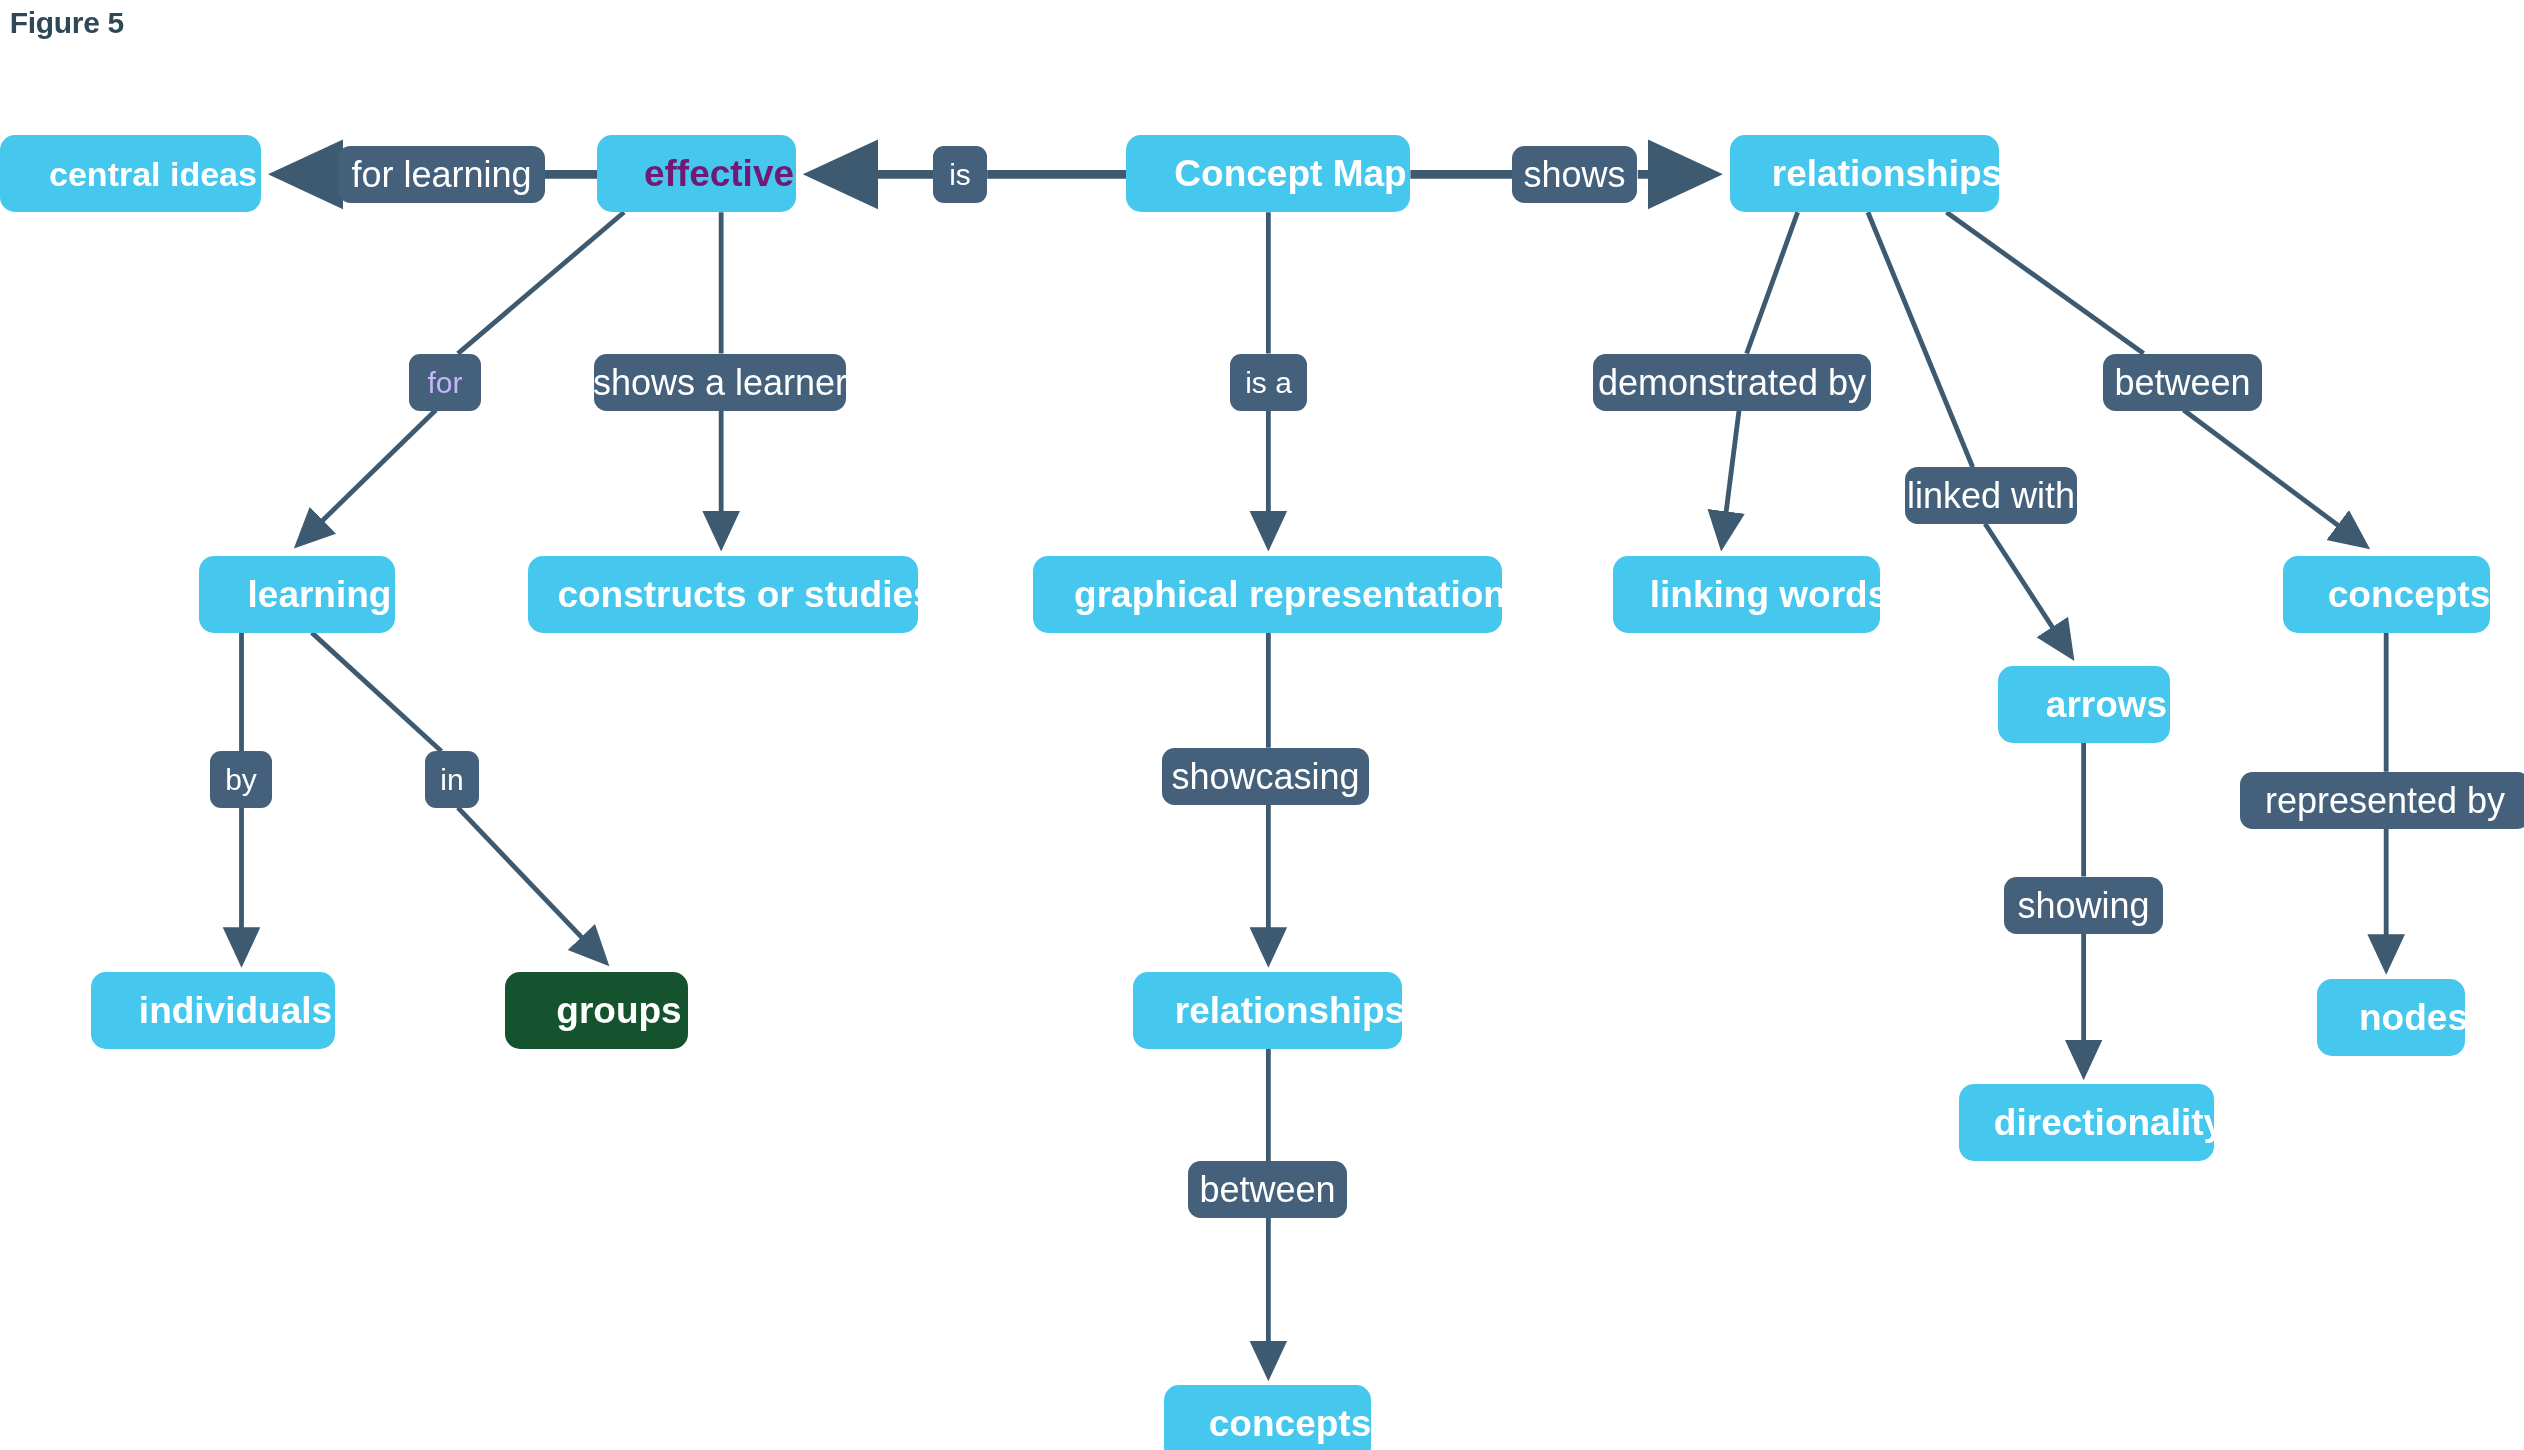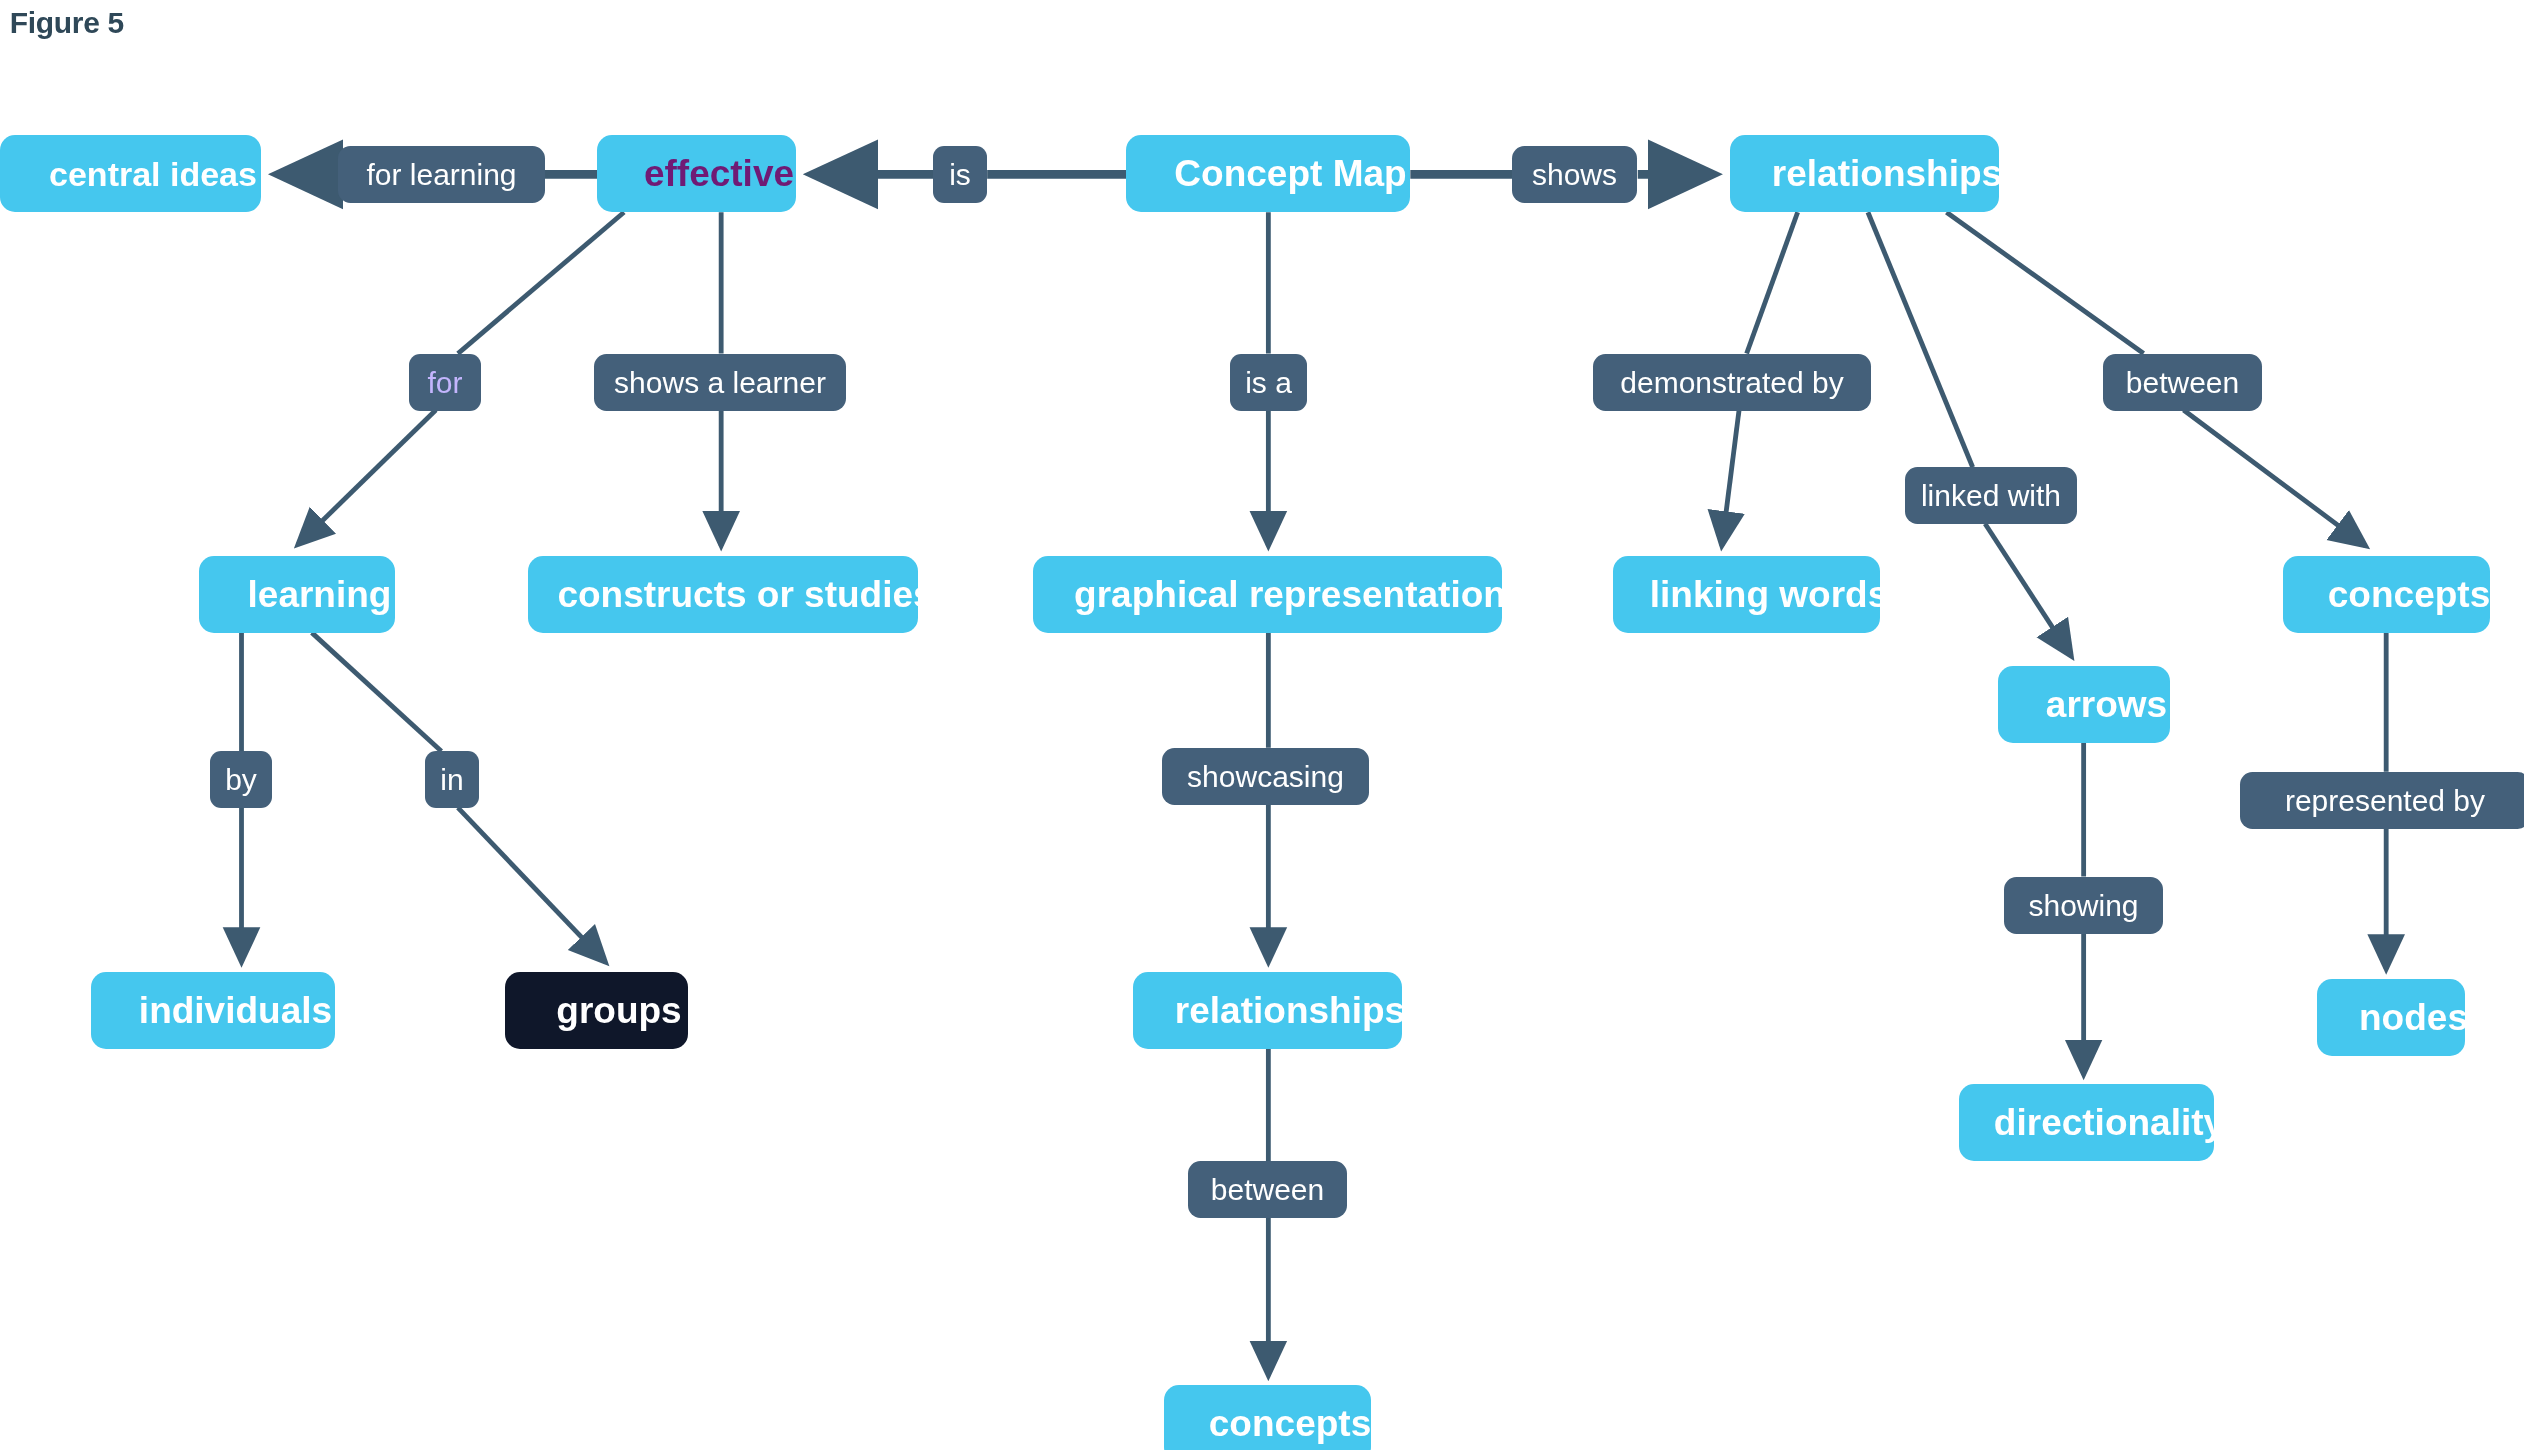--- a/index.html
+++ b/index.html
@@ -48,21 +48,21 @@
     font-weight: bold;
     font-size: 34px;
     padding-left: 45px;
   }
   .node-concept.big {
     font-size: 37px;
   }
   .node-link {
     background: #44607a;
     font-weight: normal;
-    font-size: 30px;
+    font-size: 36px;
     border-radius: 12.4px;
   }
   .node-link.tiny {
     font-size: 30px;
     border-radius: 11px;
   }
 </style>
 </head>
 <body style="background: rgb(255, 255, 255);">
 
@@ -128,21 +128,21 @@
 <div class="node-box node-concept big" style="left: 597px; top: 135px; width: 199px; height: 77px; background: rgb(69, 199, 238); color: #701a75;">effective</div>
 <div class="node-box node-concept big" style="left: 1126px; top: 135px; width: 284px; height: 77px; background: rgb(69, 199, 238); color: rgb(255, 255, 255);">Concept Map</div>
 <div class="node-box node-concept big" style="left: 1730px; top: 135px; width: 269px; height: 77px; background: rgb(69, 199, 238); color: rgb(255, 255, 255);">relationships</div>
 <div class="node-box node-concept big" style="left: 199px; top: 556px; width: 196px; height: 77px; background: rgb(69, 199, 238); color: rgb(255, 255, 255);">learning</div>
 <div class="node-box node-concept big" style="left: 528px; top: 556px; width: 390px; height: 77px; background: rgb(69, 199, 238); color: rgb(255, 255, 255);">constructs or studies</div>
 <div class="node-box node-concept big" style="left: 1033px; top: 556px; width: 469px; height: 77px; background: rgb(69, 199, 238); color: rgb(255, 255, 255);">graphical representation</div>
 <div class="node-box node-concept big" style="left: 1613px; top: 556px; width: 267px; height: 77px; background: rgb(69, 199, 238); color: rgb(255, 255, 255);">linking words</div>
 <div class="node-box node-concept big" style="left: 2283px; top: 556px; width: 207px; height: 77px; background: rgb(69, 199, 238); color: rgb(255, 255, 255);">concepts</div>
 <div class="node-box node-concept big" style="left: 1998px; top: 666px; width: 172px; height: 77px; background: rgb(69, 199, 238); color: rgb(255, 255, 255);">arrows</div>
 <div class="node-box node-concept big" style="left: 91px; top: 972px; width: 244px; height: 77px; background: rgb(69, 199, 238); color: rgb(255, 255, 255);">individuals</div>
-<div class="node-box node-concept big" style="left: 505px; top: 972px; width: 183px; height: 77px; background: #0f172a; color: rgb(255, 255, 255);">groups</div>
+<div class="node-box node-concept big" style="left: 505px; top: 972px; width: 183px; height: 77px; background: #14532d; color: rgb(255, 255, 255);">groups</div>
 <div class="node-box node-concept big" style="left: 1133px; top: 972px; width: 269px; height: 77px; background: rgb(69, 199, 238); color: rgb(255, 255, 255);">relationships</div>
 <div class="node-box node-concept big" style="left: 2317px; top: 979px; width: 148px; height: 77px; background: rgb(69, 199, 238); color: rgb(255, 255, 255);">nodes</div>
 <div class="node-box node-concept big" style="left: 1959px; top: 1084px; width: 255px; height: 77px; background: rgb(69, 199, 238); color: rgb(255, 255, 255);">directionality</div>
 <div class="node-box node-concept big" style="left: 1164px; top: 1385px; width: 207px; height: 77px; background: rgb(69, 199, 238); color: rgb(255, 255, 255);">concepts</div>
 
 <div class="node-box node-link" style="left: 338px; top: 146px; width: 207px; height: 57px; background: rgb(68, 96, 122); color: rgb(255, 255, 255);">for learning</div>
 <div class="node-box node-link tiny" style="left: 933px; top: 146px; width: 54px; height: 57px; background: rgb(68, 96, 122); color: rgb(255, 255, 255);">is</div>
 <div class="node-box node-link" style="left: 1512px; top: 146px; width: 125px; height: 57px; background: rgb(68, 96, 122); color: rgb(255, 255, 255);">shows</div>
 <div class="node-box node-link tiny" style="left: 409px; top: 354px; width: 72px; height: 57px; background: rgb(68, 96, 122); color: #c4b5fd;">for</div>
 <div class="node-box node-link" style="left: 594px; top: 354px; width: 252px; height: 57px; background: rgb(68, 96, 122); color: rgb(255, 255, 255);">shows a learner</div>

